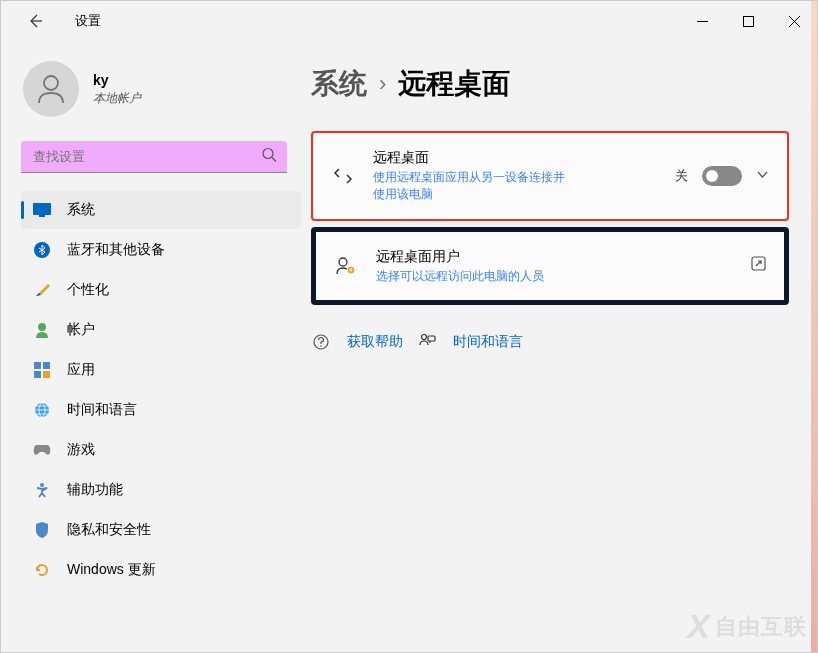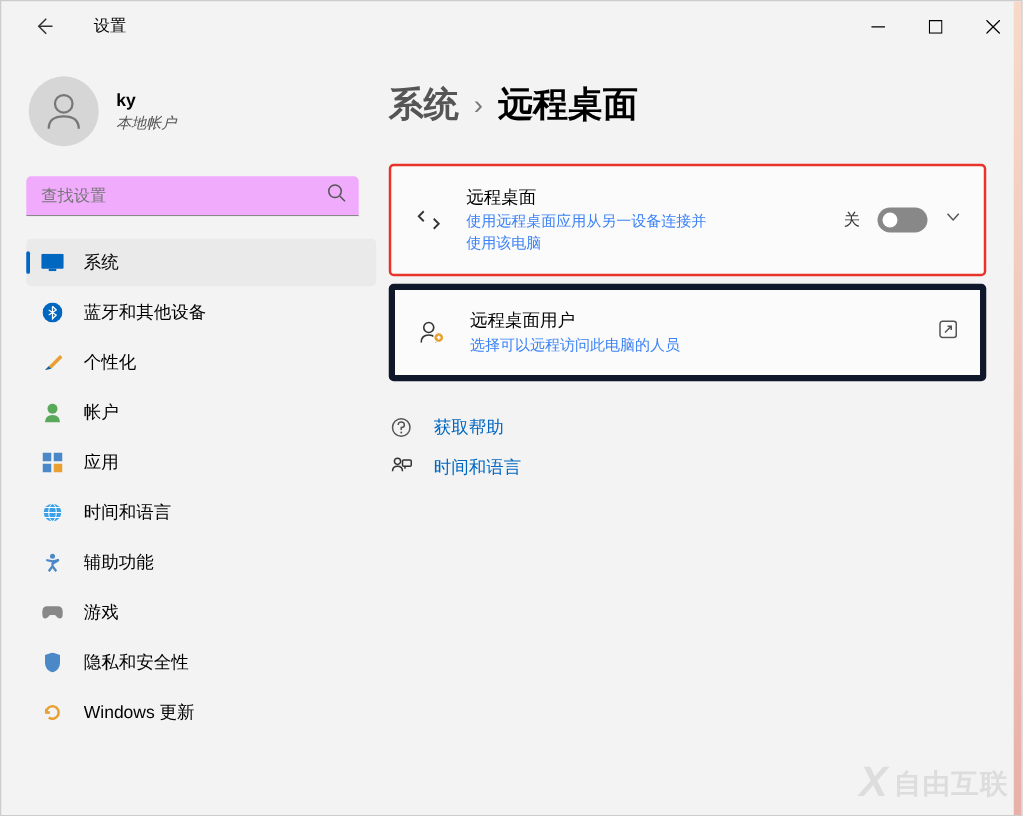--- a/index.html
+++ b/index.html
@@ -42,21 +42,21 @@
     .card-content { flex: 1; }
     .card-title { font-size: 14px; }
     .card-desc { font-size: 12px; color: #3b82f6; margin-top: 2px; line-height: 1.4; max-width: 200px; }
     .card-right { display: flex; align-items: center; gap: 14px; }
     .toggle-label { font-size: 13px; color: #333; }
     .toggle { width: 40px; height: 20px; background: #888; border-radius: 10px; position: relative; cursor: pointer; }
     .toggle::after { content: ''; width: 12px; height: 12px; border-radius: 50%; background: #fff; position: absolute; left: 4px; top: 4px; }
     .chevron { color: #555; }
     .external-link { color: #555; }
     
-    .links { margin-top: 28px; display: flex; flex-direction: column; gap: 14px; }
+    .links { margin-top: 28px; display: flex; gap: 14px; }
     .link-row { display: flex; align-items: center; gap: 16px; }
     .link-icon { width: 20px; display: flex; align-items: center; justify-content: center; color: #555; }
     .link-text { font-size: 14px; color: #0067c0; cursor: pointer; }
     
     .edge-right { position: absolute; right: 0; top: 0; bottom: 0; width: 6px; background: linear-gradient(to bottom, #f8d9c9, #e8b0a8); }
     .watermark { position: absolute; right: 10px; bottom: 6px; font-size: 22px; font-weight: 700; color: rgba(120,120,120,0.18); letter-spacing: 1px; display: flex; align-items: center; gap: 4px; }
     .watermark-x { font-size: 34px; font-style: italic; }
   </style>
 </head>
 <body>
@@ -166,34 +166,34 @@
             <svg width="16" height="16" viewBox="0 0 16 16">
               <circle cx="8" cy="8" r="7" fill="#3aa0e8"></circle>
               <ellipse cx="8" cy="8" rx="3" ry="7" fill="none" stroke="#fff" stroke-width="0.8"></ellipse>
               <path d="M1 8 H15 M2 4 H14 M2 12 H14" stroke="#fff" stroke-width="0.8"></path>
             </svg>
           </span>
         <span>时间和语言</span>
       </div>
       <div class="nav-item">
         <span class="nav-icon">
+            <svg width="18" height="14" viewBox="0 0 18 14">
+              <path d="M4 2 H14 Q18 2 17 10 Q16 13 13 11 L11 9 H7 L5 11 Q2 13 1 10 Q0 2 4 2 Z" fill="#888"></path>
+            </svg>
+          </span>
+        <span>游戏</span>
+      </div>
+      <div class="nav-item">
+        <span class="nav-icon">
             <svg width="16" height="16" viewBox="0 0 16 16">
               <circle cx="8" cy="3" r="2" fill="#4a88c7"></circle>
               <path d="M3 6 L8 7 L13 6 L8 9 L8 11 L5 15 M8 11 L11 15" stroke="#4a88c7" stroke-width="1.8" fill="none"></path>
             </svg>
           </span>
         <span>辅助功能</span>
-      </div>
-      <div class="nav-item">
-        <span class="nav-icon">
-            <svg width="18" height="14" viewBox="0 0 18 14">
-              <path d="M4 2 H14 Q18 2 17 10 Q16 13 13 11 L11 9 H7 L5 11 Q2 13 1 10 Q0 2 4 2 Z" fill="#888"></path>
-            </svg>
-          </span>
-        <span>游戏</span>
       </div>
       <div class="nav-item">
         <span class="nav-icon">
             <svg width="14" height="16" viewBox="0 0 14 16">
               <path d="M7 0 L13 2 L13 8 Q13 14 7 16 Q1 14 1 8 L1 2 Z" fill="#4a88c7"></path>
             </svg>
           </span>
         <span>隐私和安全性</span>
       </div>
       <div class="nav-item">

